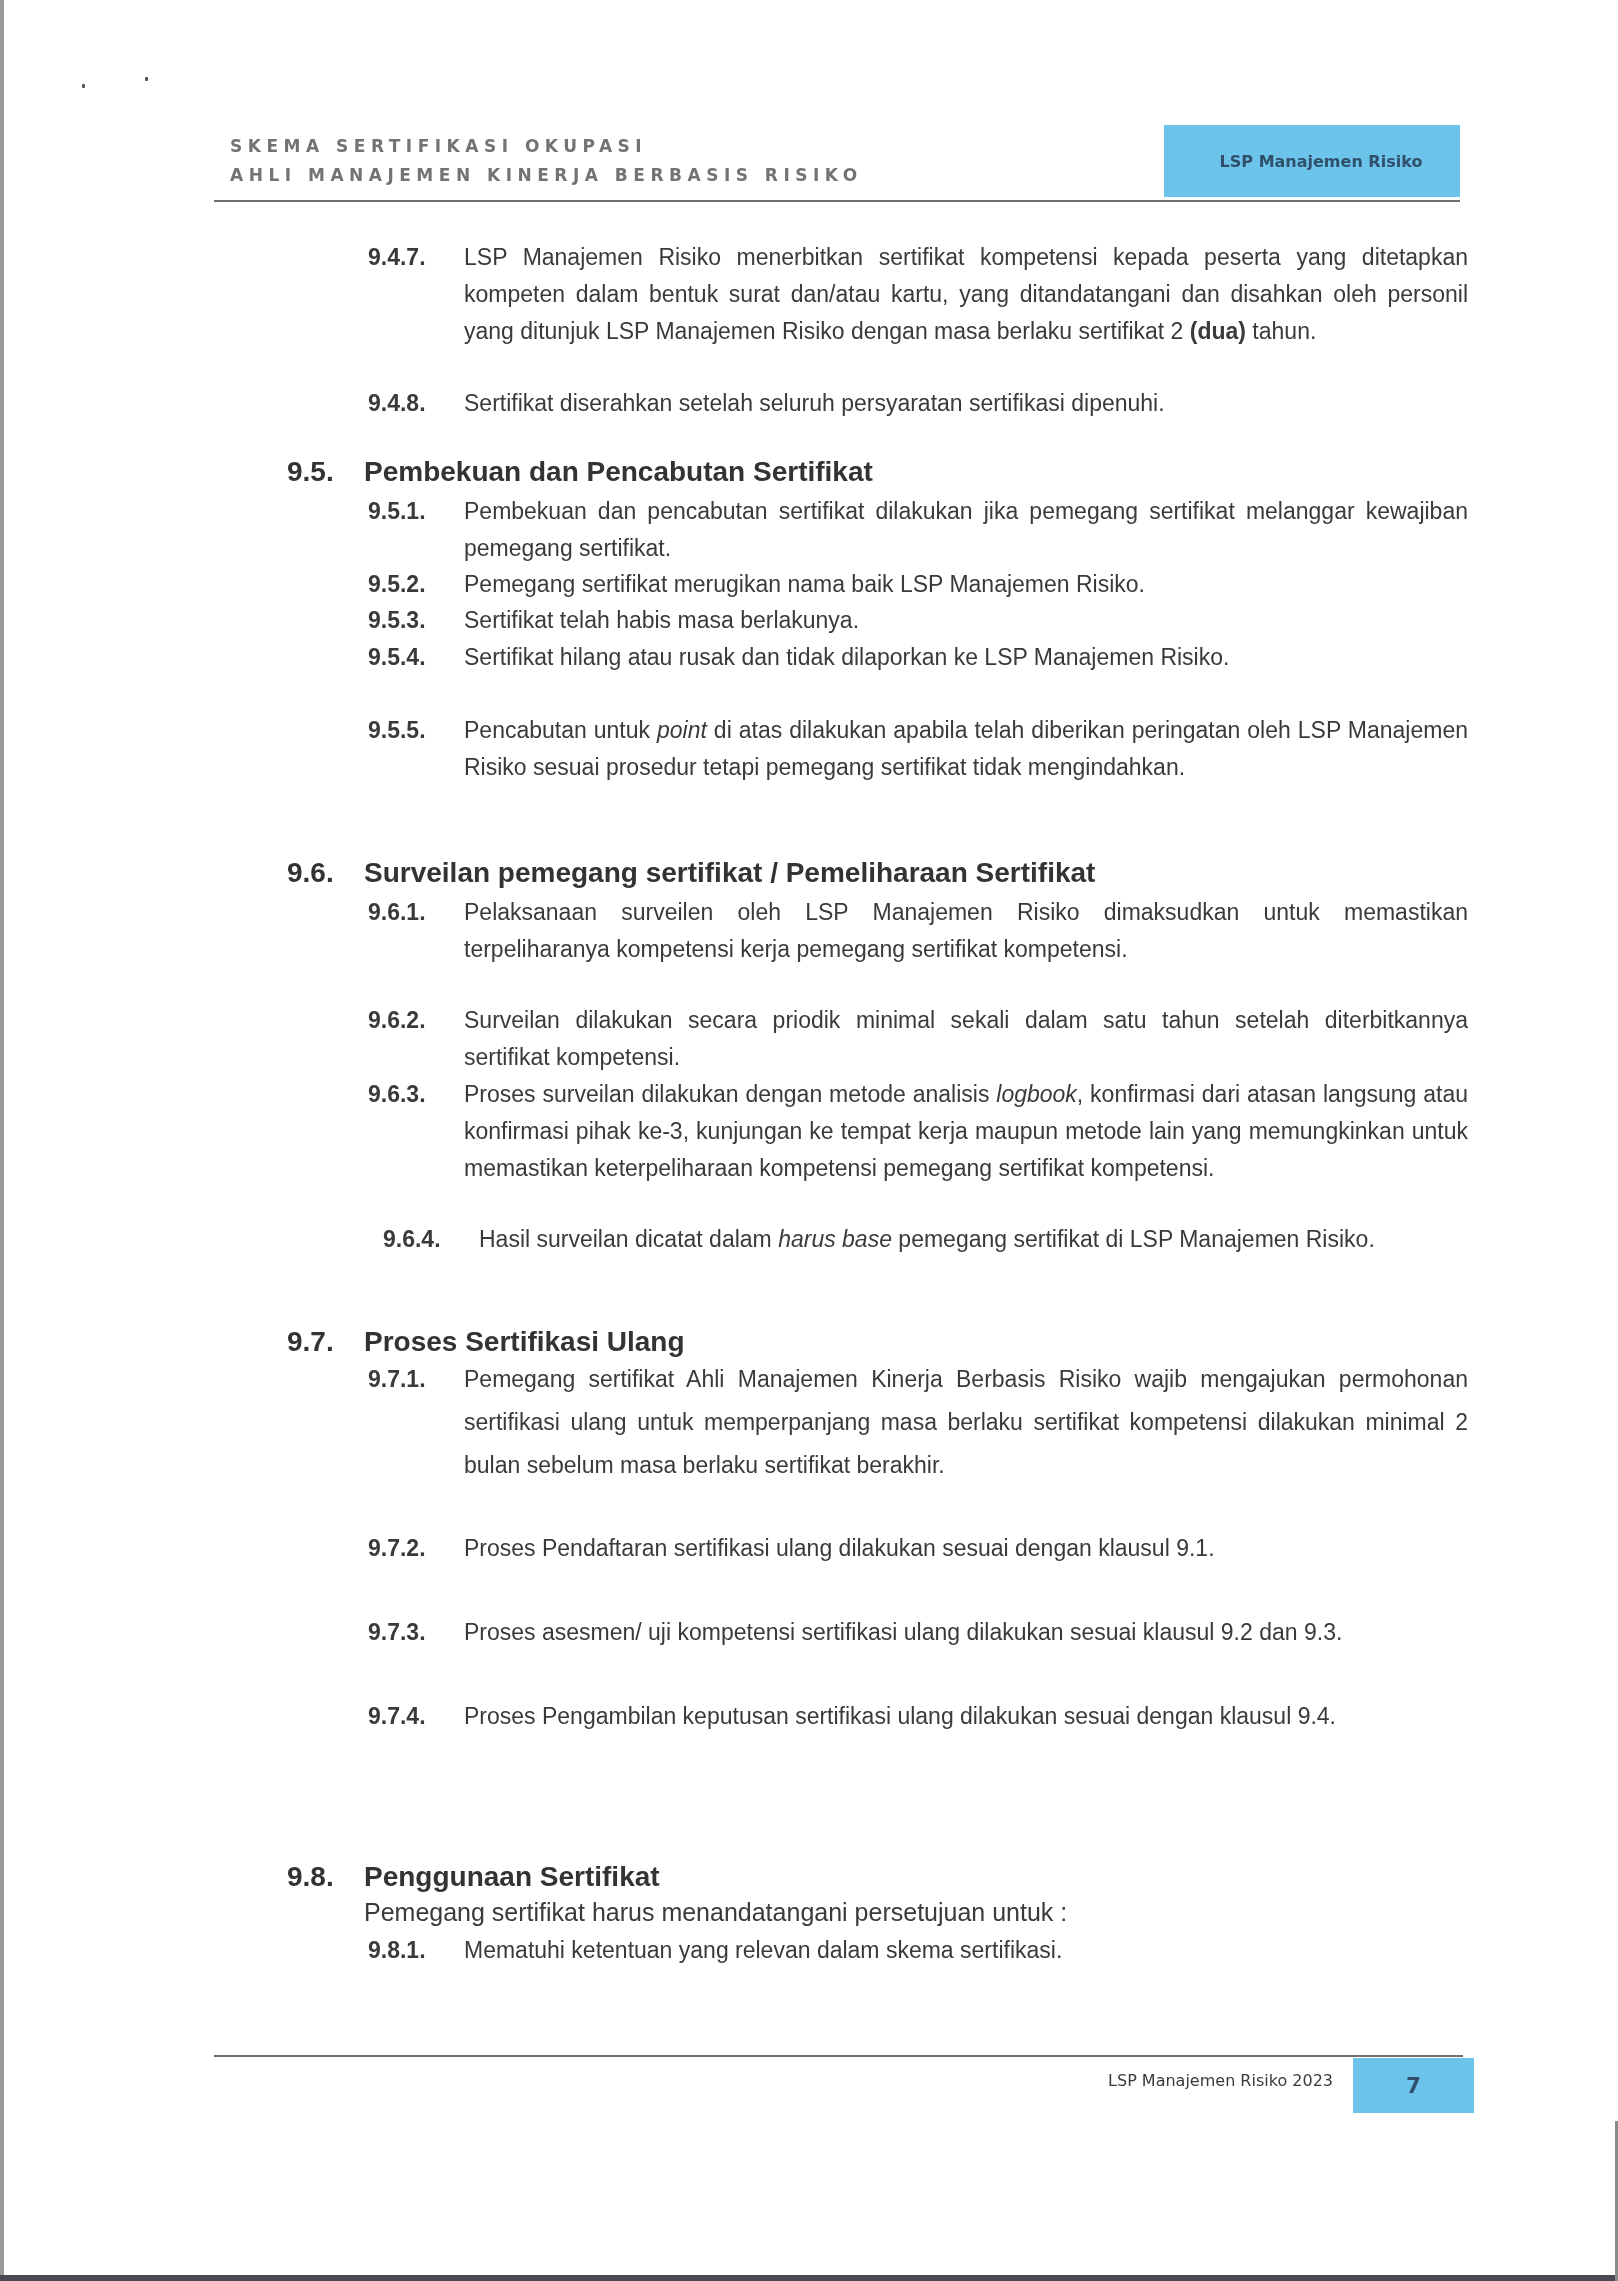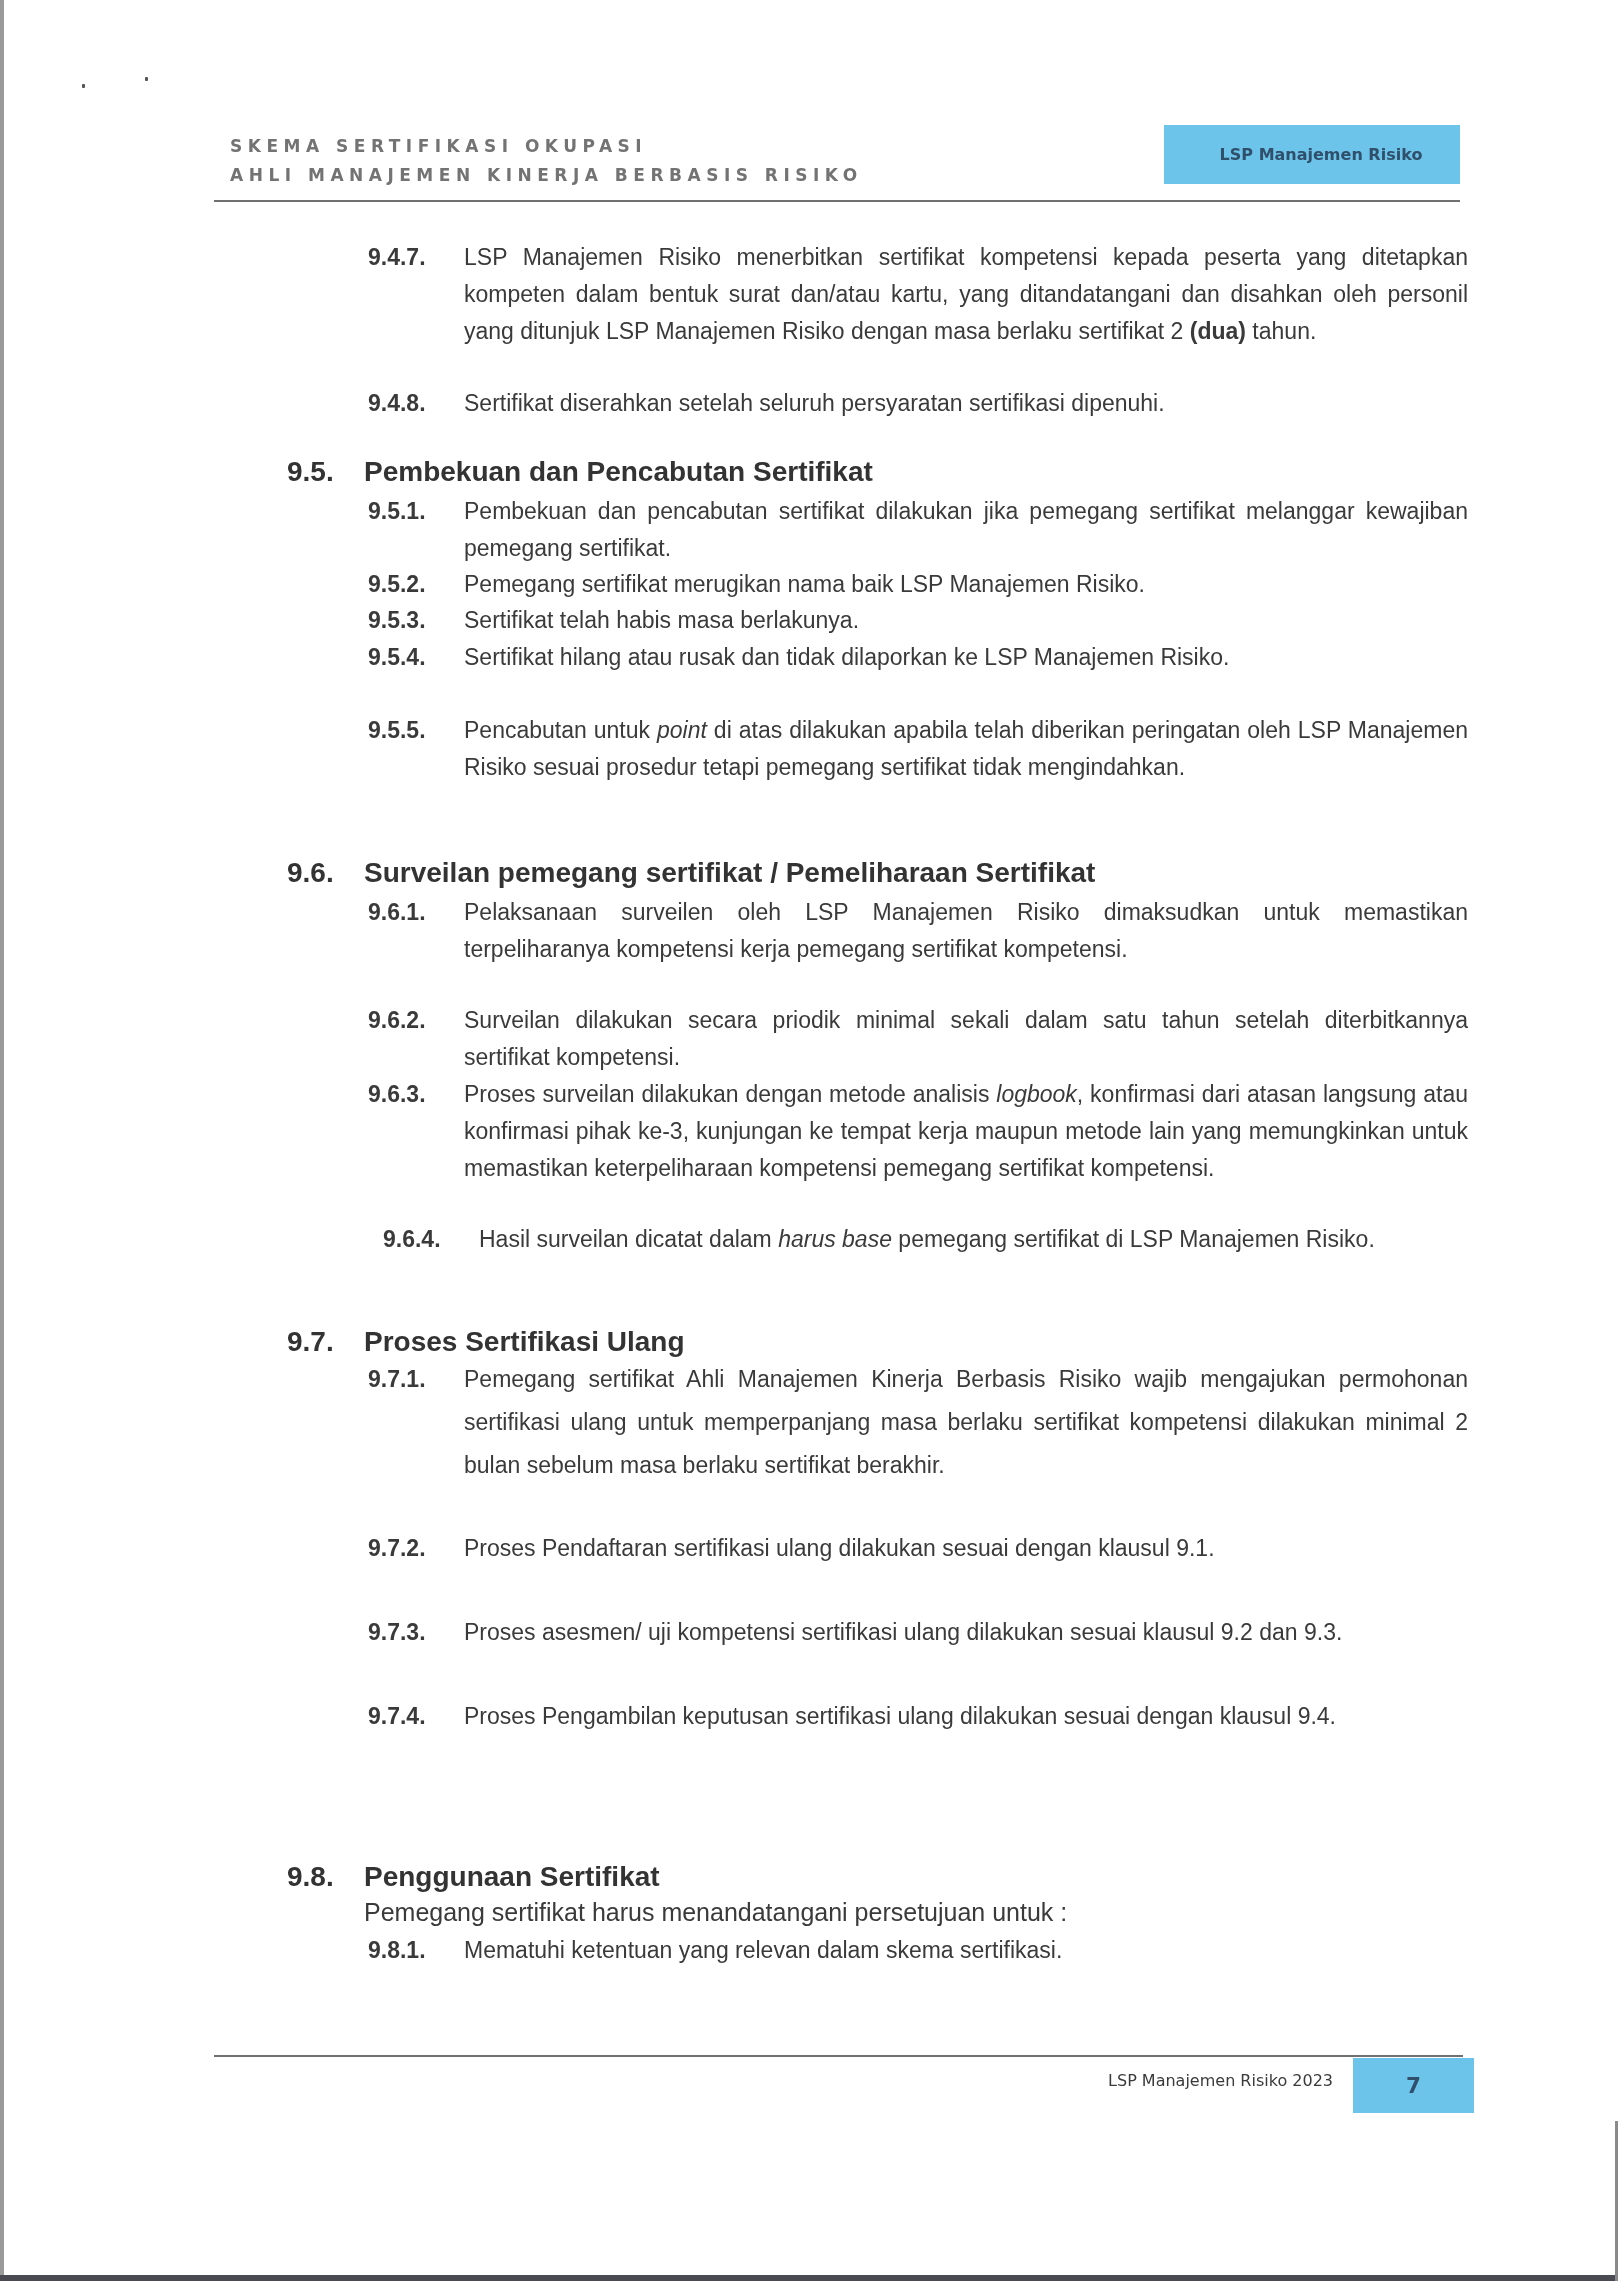--- a/index.html
+++ b/index.html
@@ -16,21 +16,21 @@
 
   
   .hdr-line1, .hdr-line2 {
     position: absolute; left: 230px;
     font-family: "DejaVu Sans", sans-serif;
     font-size: 17px; font-weight: bold; letter-spacing: 5.5px; color: #737373;
   }
   .hdr-line1 { top: 136px; }
   .hdr-line2 { top: 165px; }
   .hdr-badge {
-    position: absolute; left: 1164px; top: 125px; width: 296px; height: 59px;
+    position: absolute; left: 1164px; top: 125px; width: 296px; height: 72px;
     background: #6cc4ea;
     display: flex; align-items: center; justify-content: center;
   }
   .hdr-badge span {
     font-family: "DejaVu Sans", sans-serif; font-size: 16px; font-weight: bold;
     color: #2f4f6b; padding-left: 18px;
   }
   .hdr-rule { position: absolute; left: 214px; top: 200px; width: 1246px; height: 1.8px; background: #707070; }
 
   

